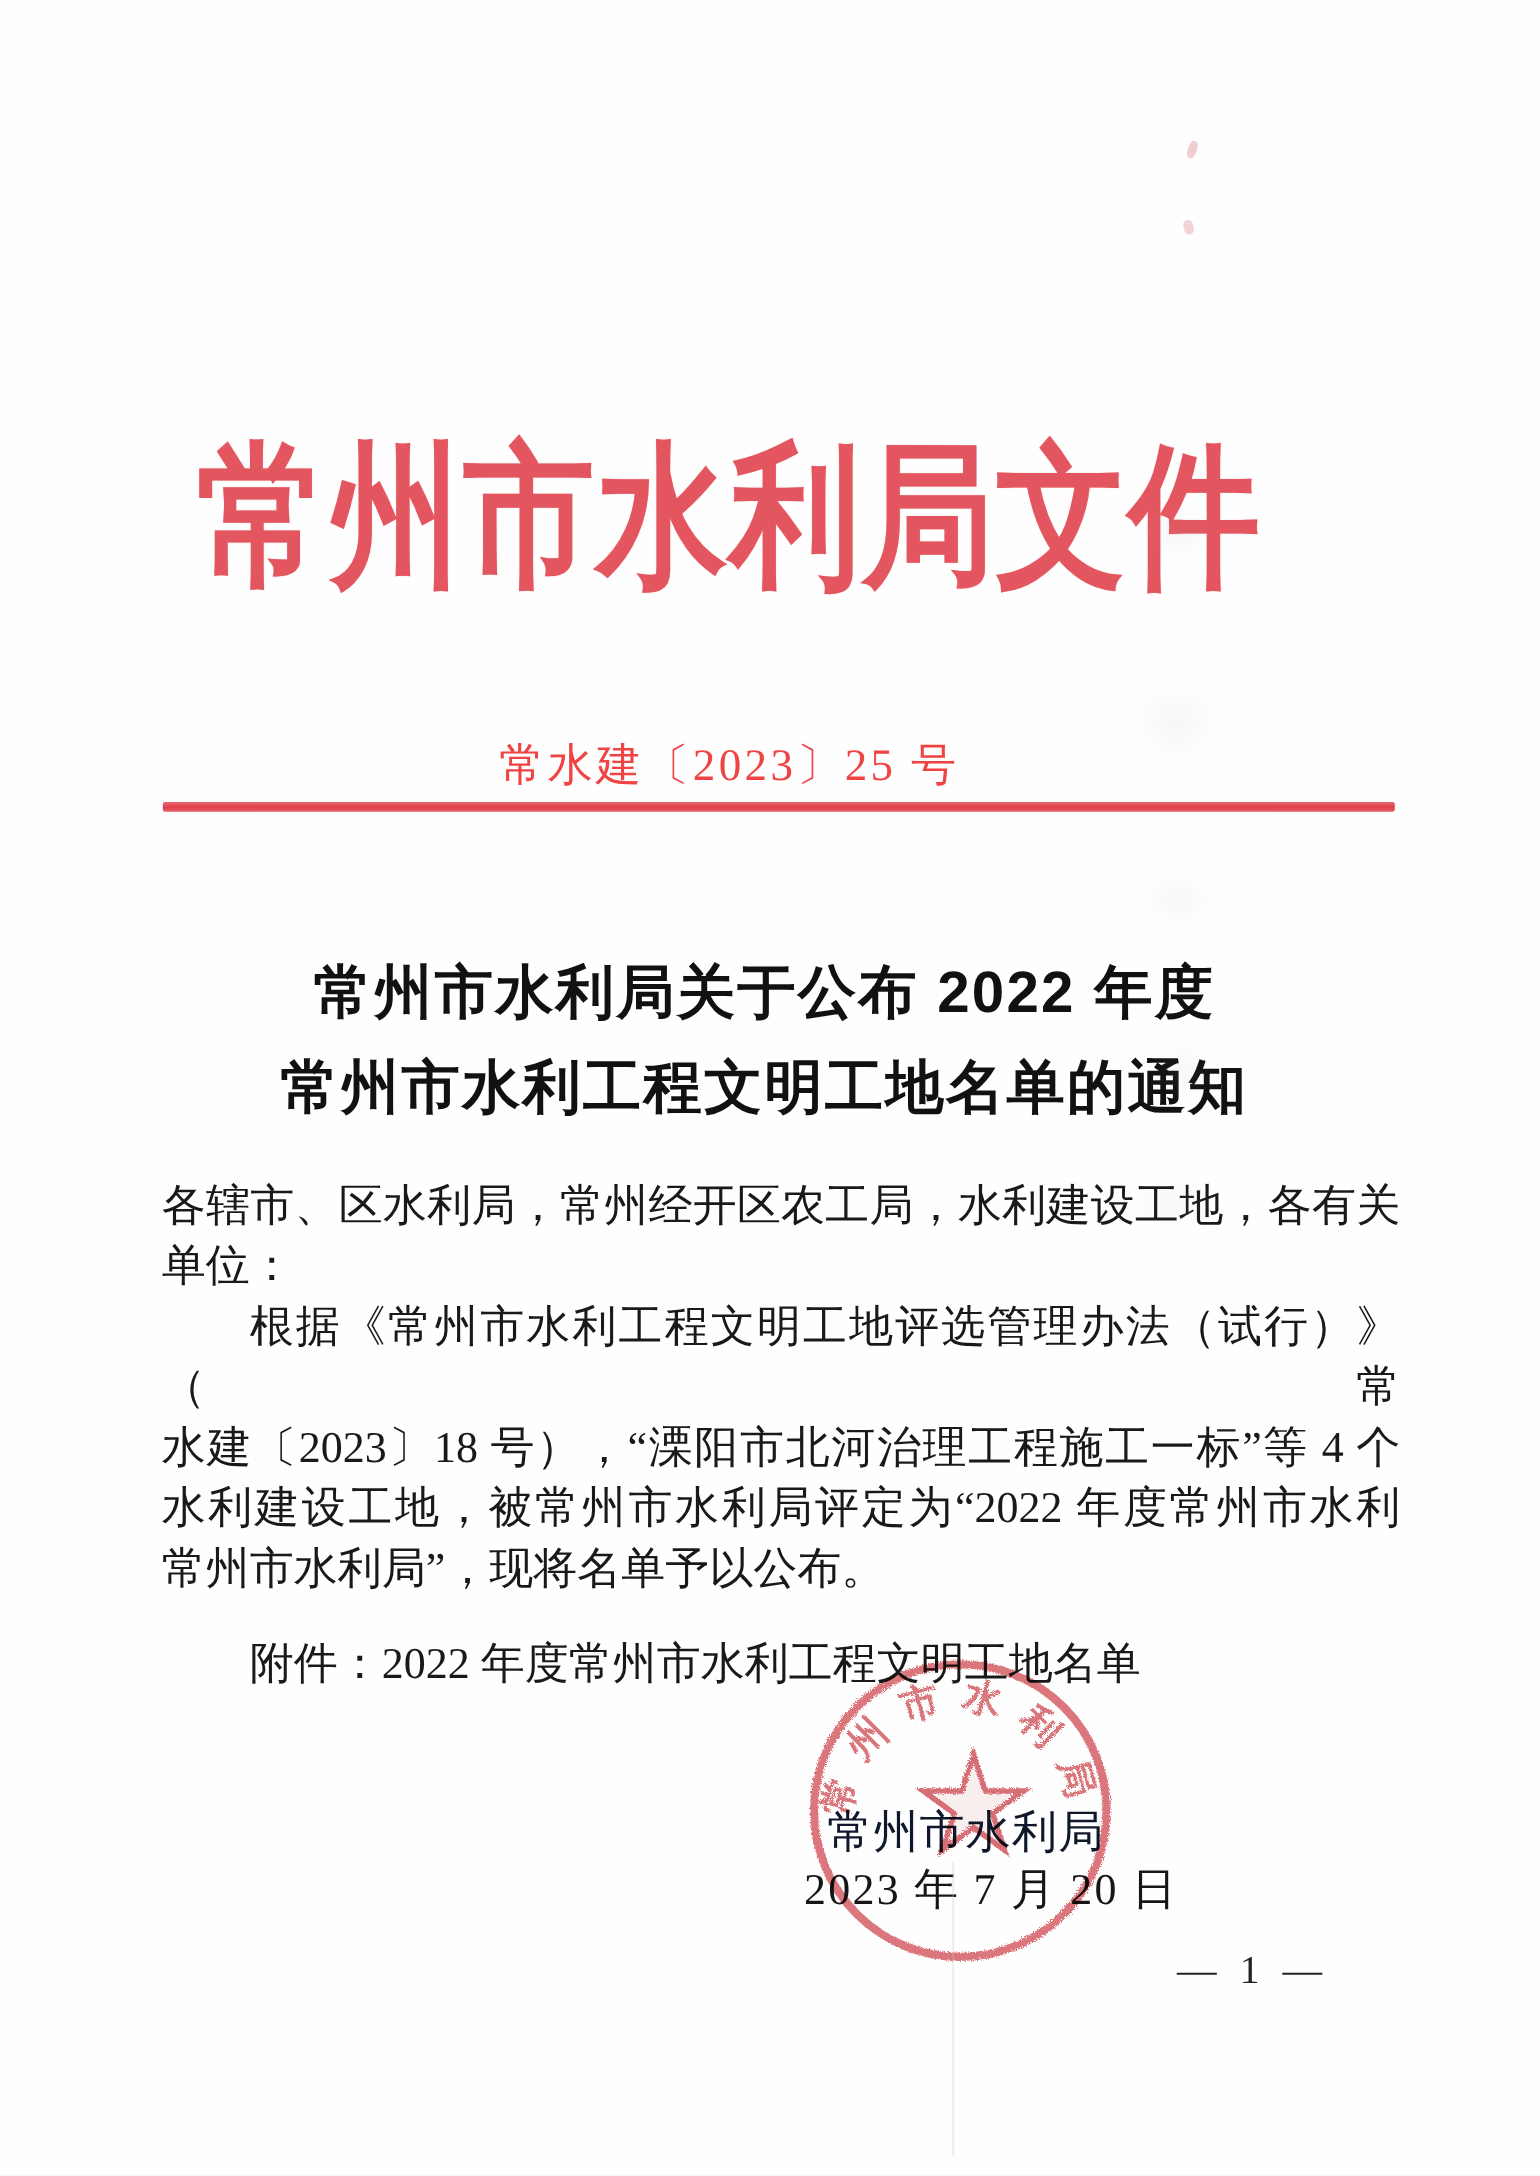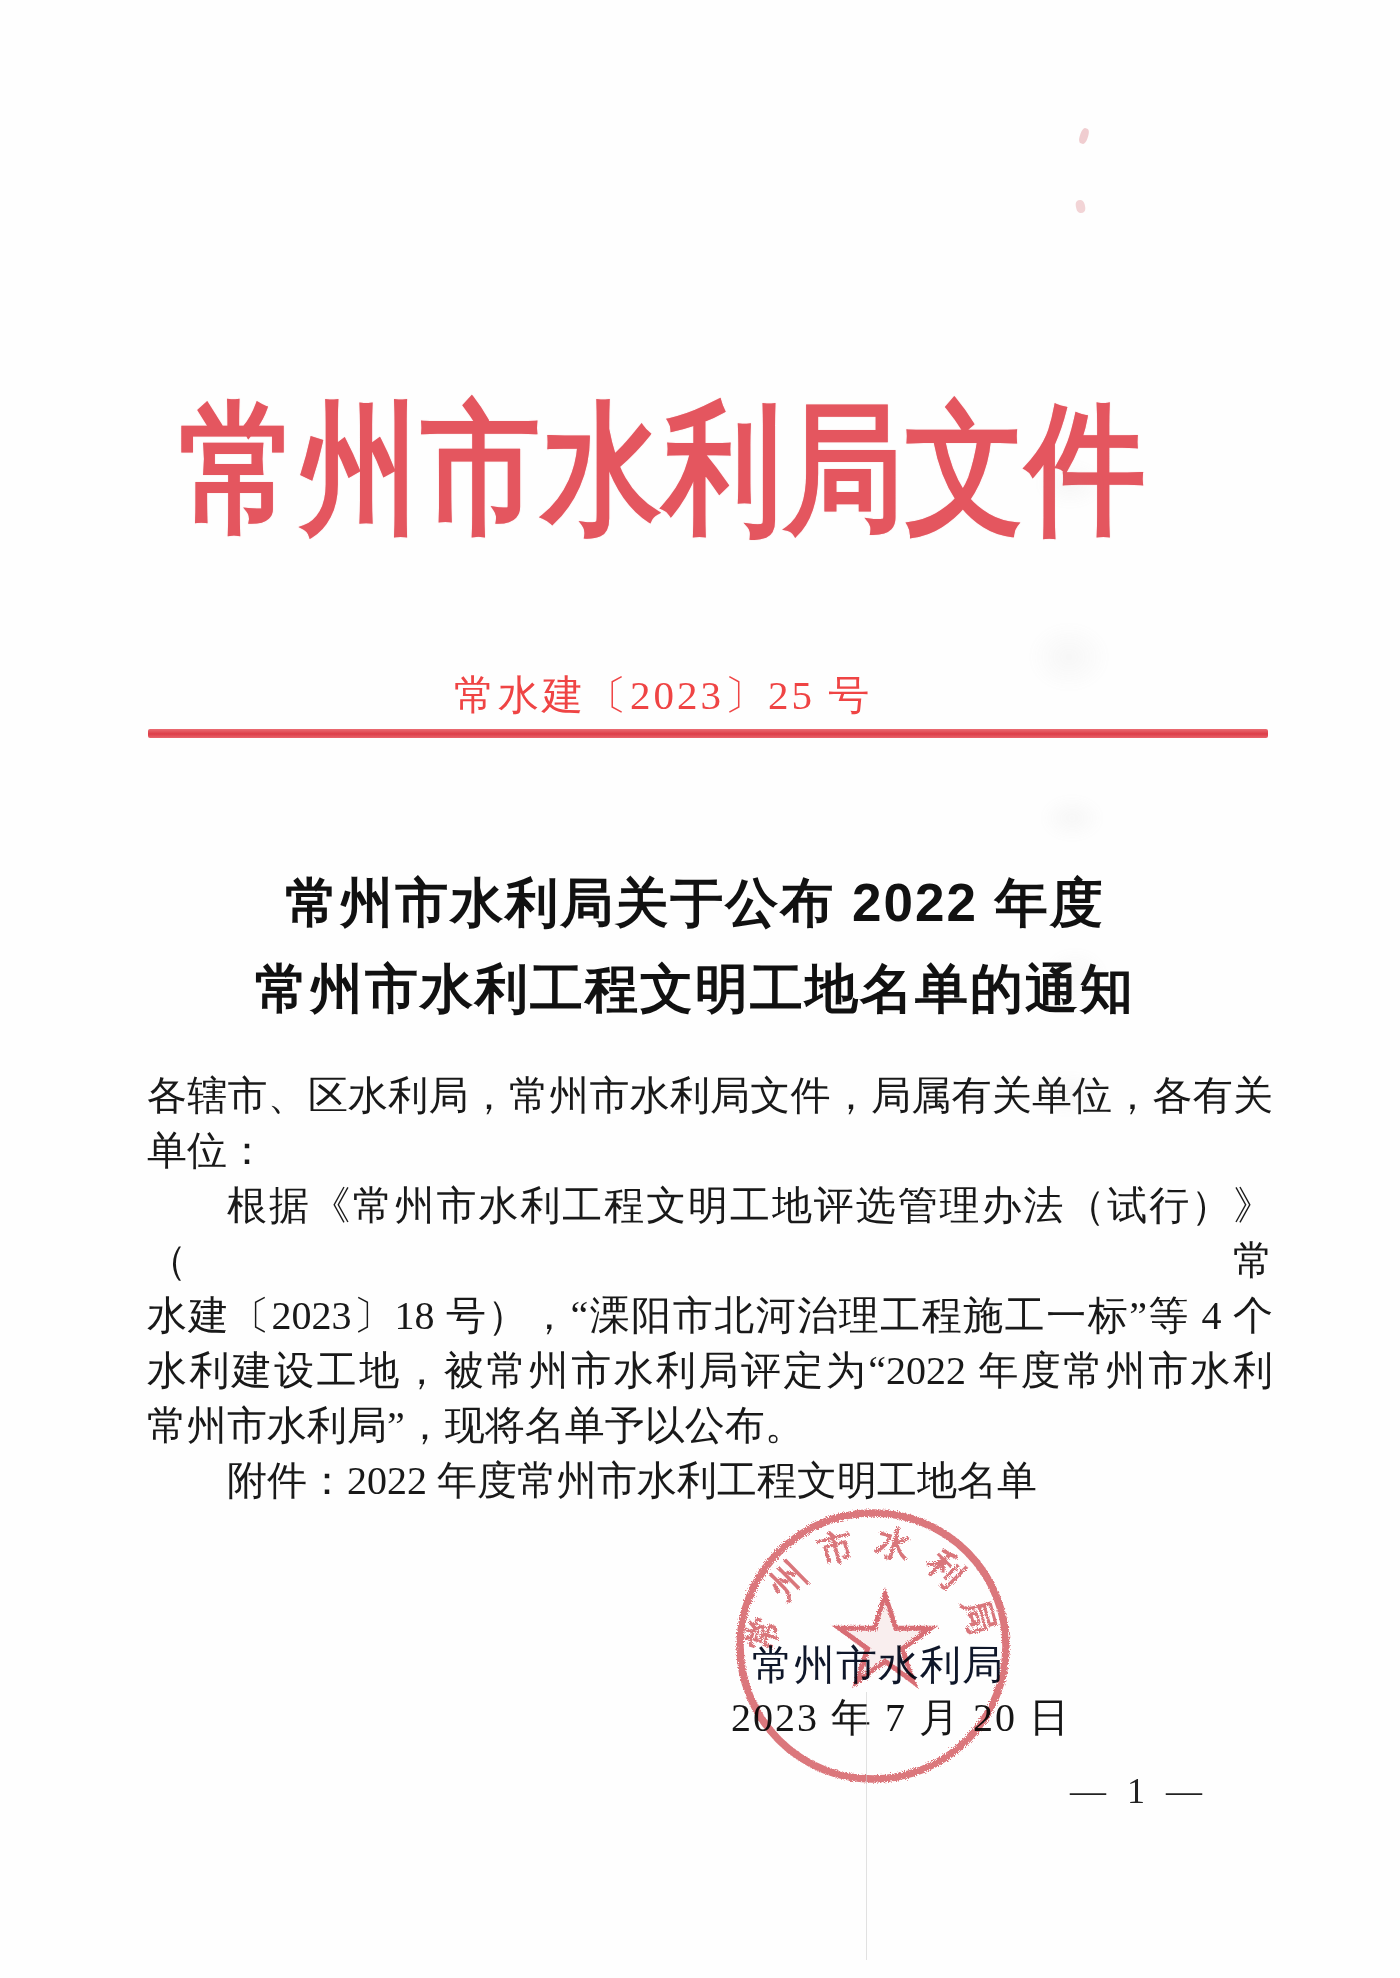--- a/index.html
+++ b/index.html
@@ -67,20 +67,21 @@
     line-height:55px;
     white-space:nowrap;
   }
   .body-line.fill{
     white-space:normal;
     text-align:justify;
     text-align-last:justify;
   }
   .body-line.indent{text-indent:80px;}
   .attachment-line{
+    margin-top:31px;
     line-height:55px;
     text-indent:80px;
   }
   
   .sig-org{
     position:absolute;top:1638px;left:878px;
     transform:translateX(-50%);
     font-size:41px;letter-spacing:1px;
     color:#0f172a;white-space:nowrap;
   }
@@ -140,21 +141,21 @@
   <div class="doc-number">常水建〔2023〕25 号</div>
 
   <div class="red-rule"></div>
 
   <div class="doc-title">
     <div class="t-line">常州市水利局关于公布 2022 年度</div>
     <div class="t-line">常州市水利工程文明工地名单的通知</div>
   </div>
 
   <div class="doc-body">
-    <div class="body-line fill">各辖市、区水利局，常州市水利局文件，局属有关单位，各有关</div>
+    <div class="body-line fill">各辖市、区水利局，常州经开区农工局，水利建设工地，各有关</div>
     <div class="body-line">单位：</div>
     <div class="body-line fill indent">根据《常州市水利工程文明工地评选管理办法（试行）》（常</div>
     <div class="body-line fill">水建〔2023〕18 号），“溧阳市北河治理工程施工一标”等 4 个</div>
     <div class="body-line fill">水利建设工地，被常州市水利局评定为“2022 年度常州市水利</div>
     <div class="body-line">常州市水利局”，现将名单予以公布。</div>
     <div class="attachment-line">附件：2022 年度常州市水利工程文明工地名单</div>
   </div>
 
   <div class="sig-org">常州市水利局</div>
   <div class="sig-date">2023 年 7 月 20 日</div>

